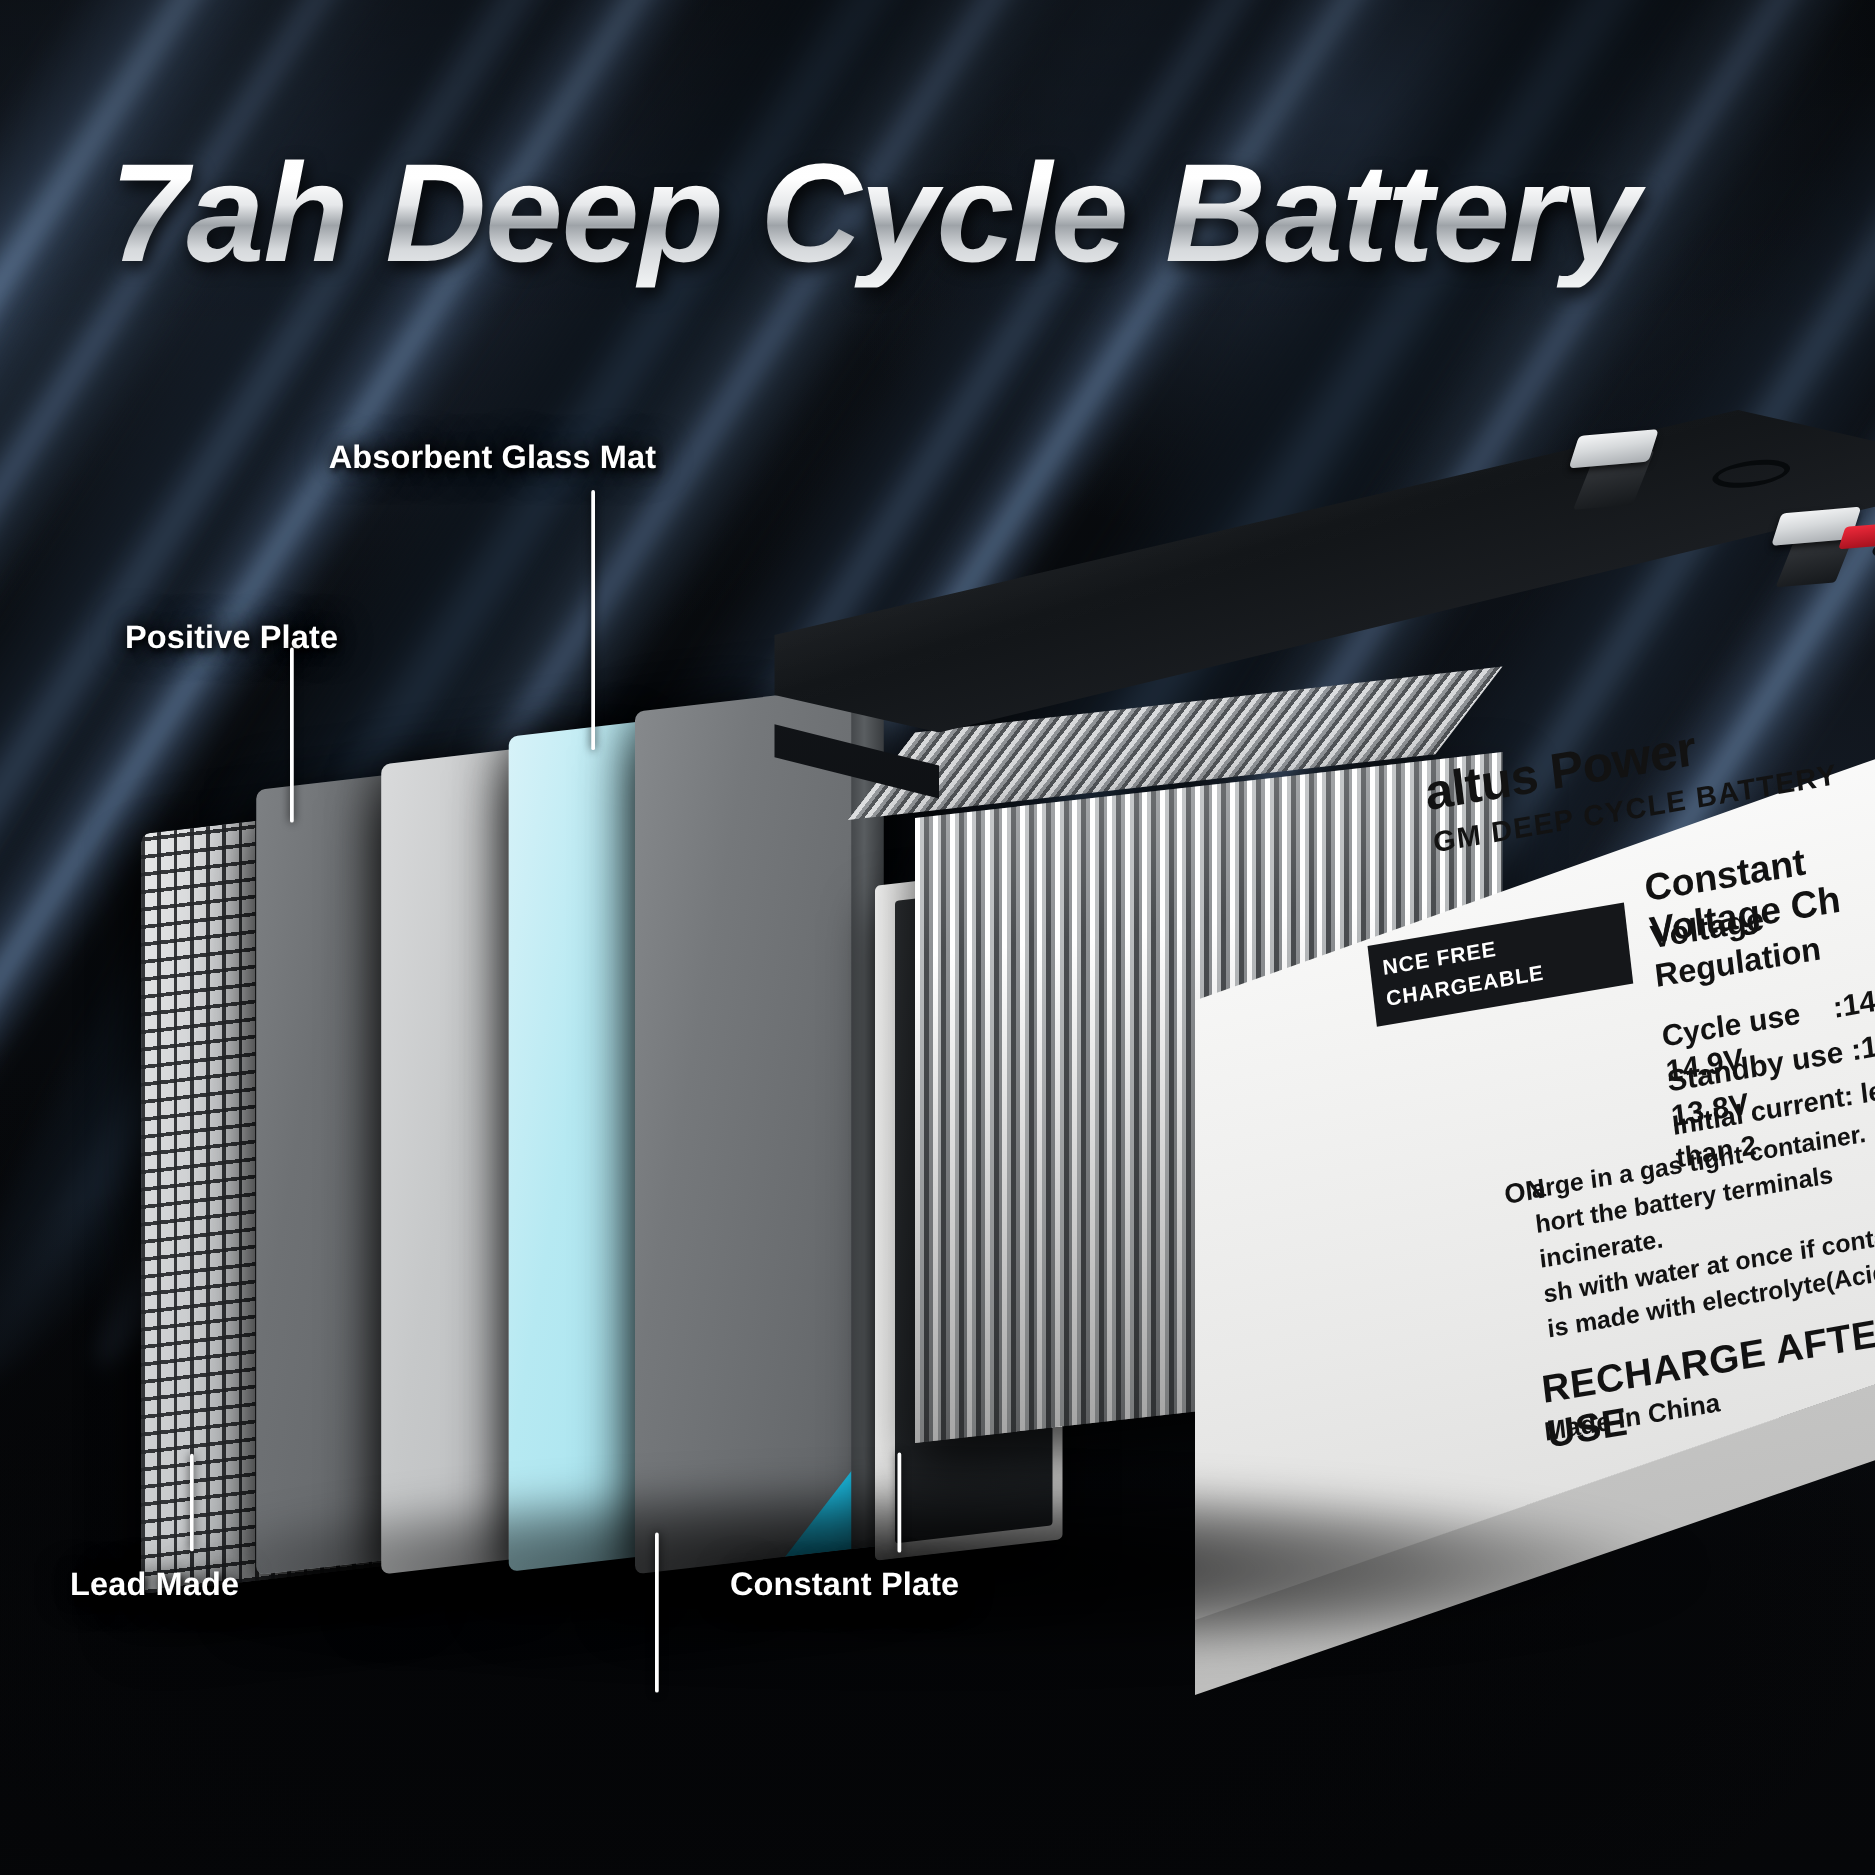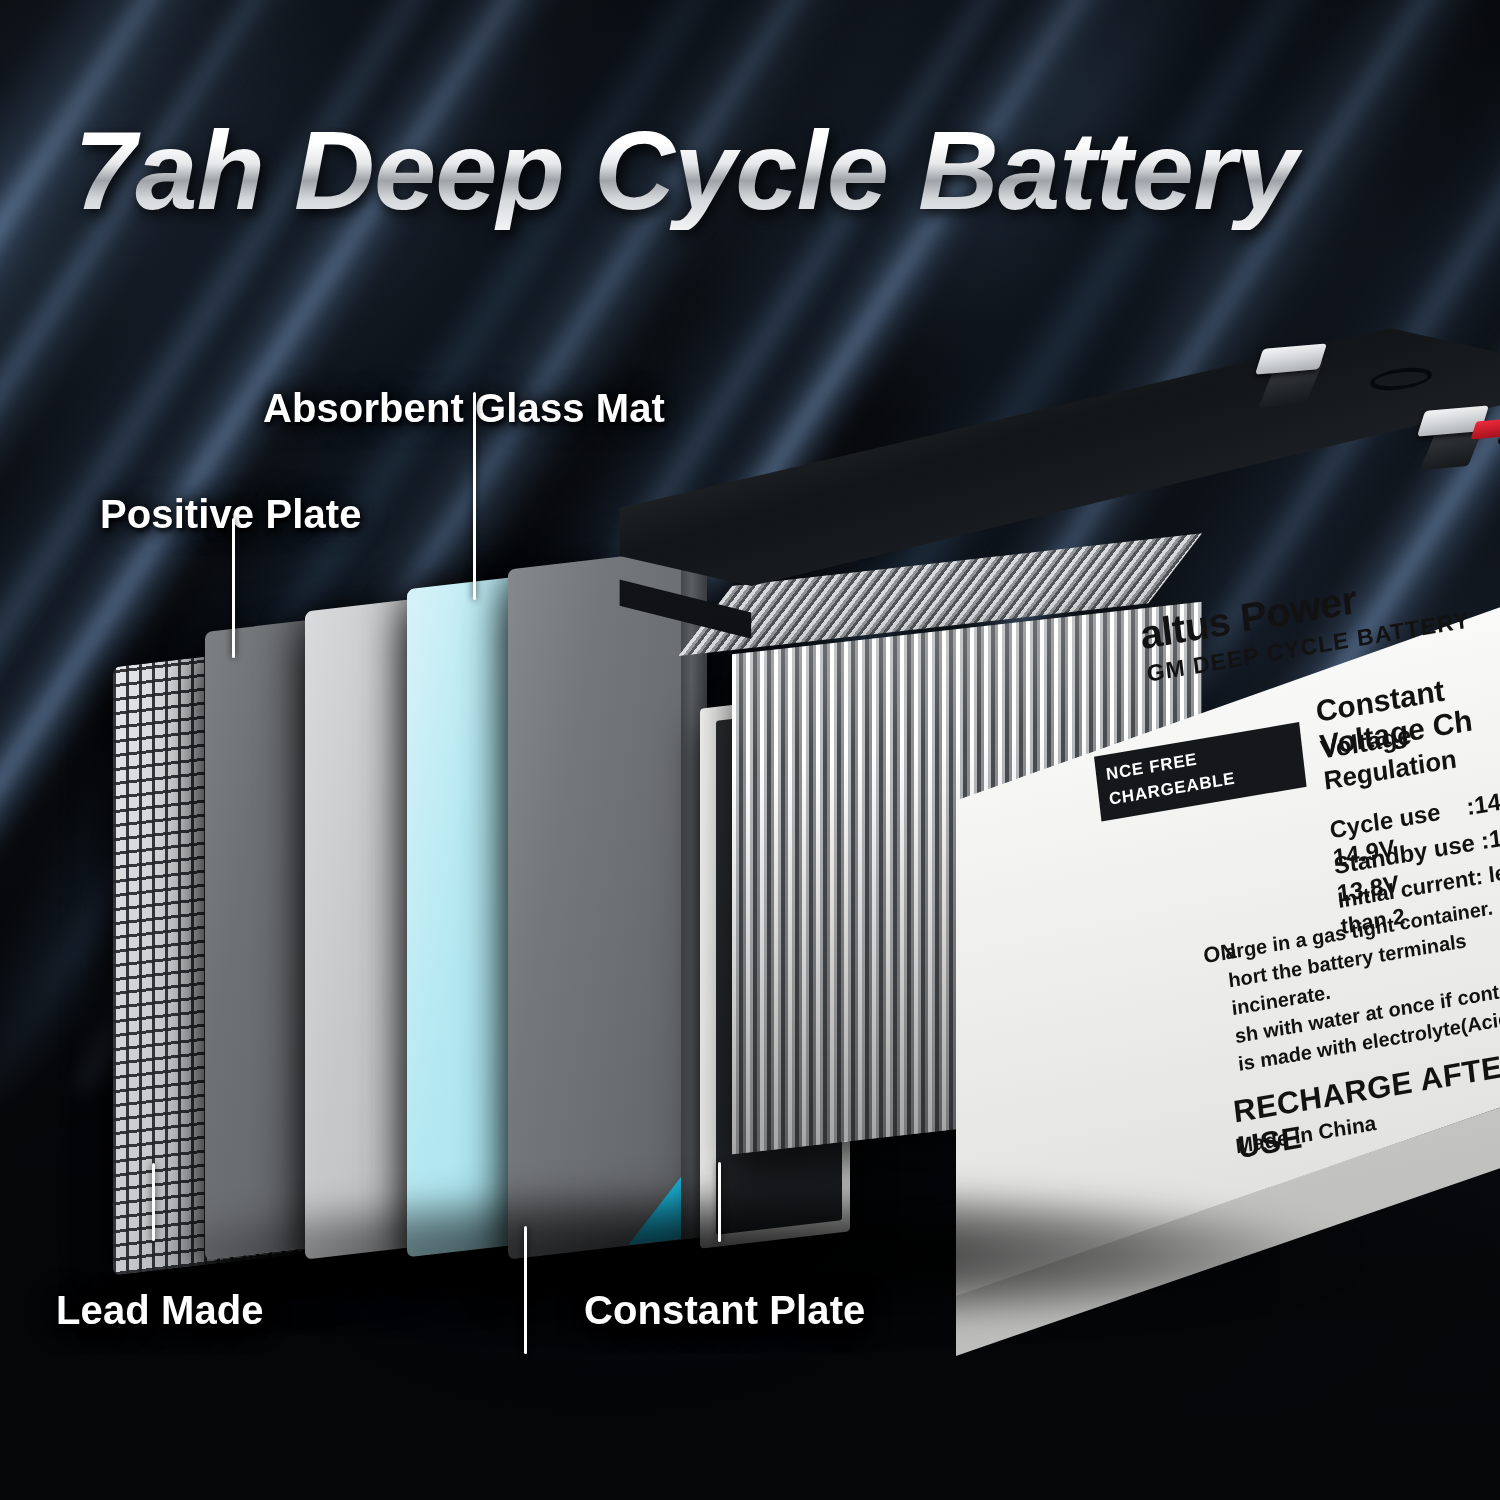--- a/index.html
+++ b/index.html
@@ -36,37 +36,36 @@
 
   .dark-veil{
     position:absolute; inset:0;
     background:
       radial-gradient(ellipse 1200px 520px at 40% 86%, rgba(4,5,7,.96) 0%, rgba(4,5,7,.55) 55%, rgba(4,5,7,0) 78%),
       linear-gradient(180deg, rgba(0,0,0,.30) 0%, rgba(0,0,0,0) 18%, rgba(0,0,0,0) 55%, rgba(6,7,9,.88) 84%, #060709 100%);
   }
 
   
   #title{
-    position:absolute; left:74px; top:112px; width:1380px;
+    position:absolute; left:88px; top:112px; width:1380px;
     font-size:112px; font-weight:bold; font-style:italic;
     letter-spacing:-1px; white-space:nowrap;
     line-height:1.05;
     background:linear-gradient(180deg,#fdfdfd 0%,#ffffff 26%,#e6e8ea 44%,#9ea3a8 58%,#d6d9dc 74%,#f2f4f5 100%);
     -webkit-background-clip:text; background-clip:text;
     color:transparent; -webkit-text-fill-color:transparent;
     filter:drop-shadow(3px 5px 7px rgba(0,0,0,.85));
     text-decoration:underline;
   }
 
   
   .callout{
-    position:absolute; color:#fff; font-weight:bold; font-size:40px;
+    position:absolute; color:#fff; font-weight:bold; font-size:26px;
     white-space:nowrap; letter-spacing:.1px;
     text-shadow:0 0 14px rgba(0,0,0,.95), 0 0 28px rgba(0,0,0,.8), 2px 3px 5px rgba(0,0,0,.9);
-    margin-top:36px;
   }
   .leader{
     position:absolute; width:3px; background:#ffffff;
     box-shadow:0 0 7px rgba(0,0,0,.85);
     border-radius:2px;
   }
 
   
   #plates{ position:absolute; left:0; top:0; width:820px; height:1300px; }
   .plate{
@@ -379,21 +378,21 @@
       <div class="red-mark" style="left:52px; top:12px;"></div>
     </div>
     <div class="vent" style="left:940px; top:116px;"></div>
   </div>
 
   <div id="floor-shadow"></div>
 
   <div class="callout" style="left:263px; top:350px;">Absorbent Glass Mat</div>
   <div class="leader" style="left:473px; top:392px; height:208px;"></div>
 
-  <div class="callout" style="left:100px; top:456px;">Positive Plate</div>
+  <div class="callout" style="left:100px; top:494px;">Positive Plate</div>
   <div class="leader" style="left:232px; top:518px; height:140px;"></div>
 
   <div class="callout" style="left:56px; top:1252px;">Lead Made</div>
   <div class="leader" style="left:152px; top:1163px; height:78px;"></div>
 
   <div class="leader" style="left:524px; top:1226px; height:128px;"></div>
 
   <div class="callout" style="left:584px; top:1252px;">Constant Plate</div>
   <div class="leader" style="left:718px; top:1162px; height:80px;"></div>
 

